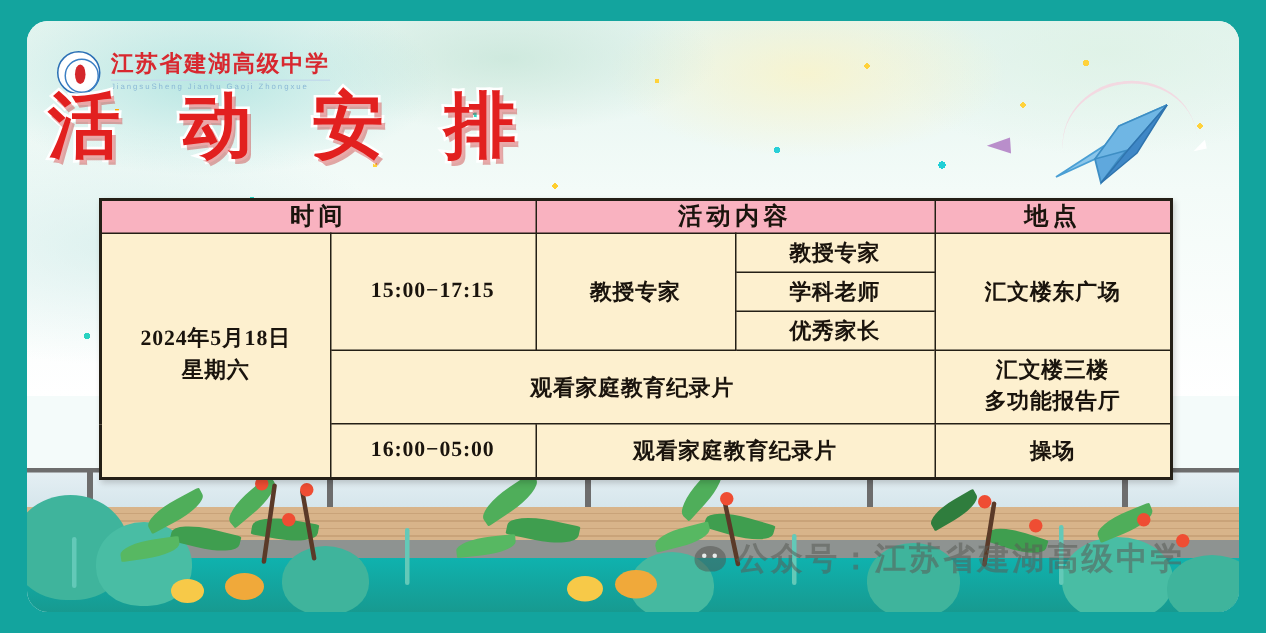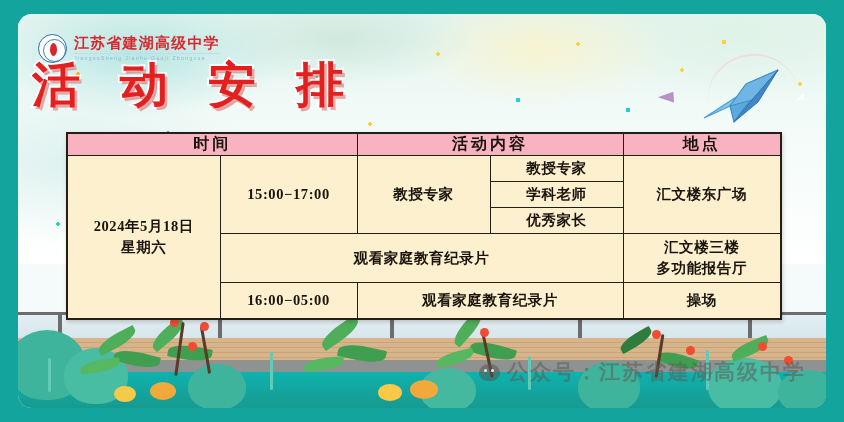--- a/index.html
+++ b/index.html
@@ -218,21 +218,21 @@
     border-radius: 60% 5% 60% 5%;
     background: #4fae5a;
   }
   .stem { position: absolute; background: #5a3a28; border-radius: 2px; }
   .flower { position: absolute; width: 9px; height: 9px; border-radius: 50%; background: #ef4d33; }
   .flower.y { background: #f7c948; }
   .sprig { position: absolute; width: 3px; border-radius: 2px; background: #63c9b8; }
 
   
   .watermark {
-    position: absolute; right: 20px; bottom: 22px;
+    position: absolute; right: 36px; bottom: 22px;
     display: flex; align-items: center; gap: 7px;
     z-index: 9;
     color: rgba(90,92,88,.55);
     font-size: 21px; font-weight: 700; letter-spacing: 2px;
     font-family: "Liberation Serif", "DejaVu Serif", serif;
     white-space: nowrap;
     text-align: right;
   }
   .wechat-ico {
     width: 21px; height: 17px; border-radius: 50% 50% 45% 45%;
@@ -355,21 +355,21 @@
             <th colspan="2">活动内容</th>
             <th>地点</th>
           </tr>
         </thead>
         <tbody>
           <tr>
             <td class="date-cell" rowspan="5">
               <div class="nowrap">2024年5月18日</div>
               <div class="nowrap">星期六</div>
             </td>
-            <td class="time-cell nowrap" rowspan="3">15:00−17:00</td>
+            <td class="time-cell nowrap" rowspan="3">15:00−17:15</td>
             <td rowspan="3">教授专家</td>
             <td class="sub-cell">教授专家</td>
             <td rowspan="3">汇文楼东广场</td>
           </tr>
           <tr>
             <td class="sub-cell">学科老师</td>
           </tr>
           <tr>
             <td class="sub-cell">优秀家长</td>
           </tr>

